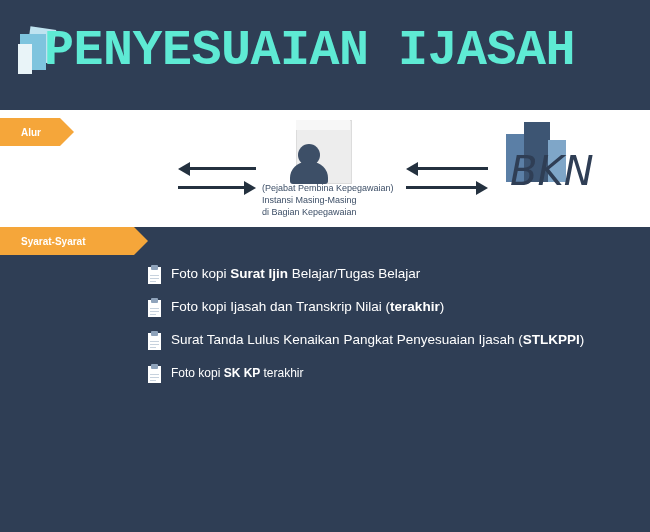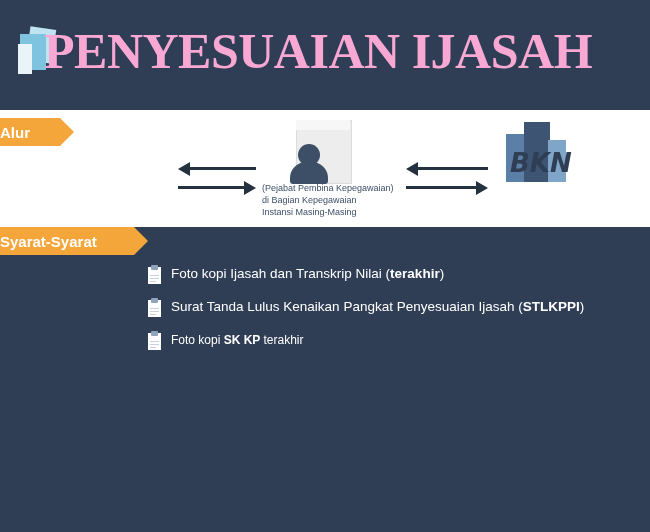--- a/index.html
+++ b/index.html
@@ -57,23 +57,23 @@
     left: 0px; top: 16px;
     width: 14px; height: 30px;
     background: #e9f4f8;
   }
   .title-text {
     position: absolute;
     left: 44px;
     top: 22px;
     font-size: 50px;
     font-weight: bold;
-    color: #f9a8d4;
+    color: #5eead4;
     letter-spacing: -0.5px;
-    font-family: Liberation Serif, serif;
+    font-family: Liberation Mono, monospace;
     white-space: nowrap;
   }
 
   
   .flow-section {
     position: absolute;
     left: 0;
     top: 110px;
     width: 650px;
     height: 117px;
@@ -81,24 +81,24 @@
   }
 
   
   .ribbon {
     position: absolute;
     left: 0;
     height: 28px;
     background: #f5a63a;
     color: #ffffff;
     font-weight: bold;
-    font-size: 15px;
+    font-size: 10px;
     display: flex;
     align-items: center;
-    padding-left: 0;
+    padding-left: 21px;
     box-sizing: border-box;
   }
   .ribbon::after {
     content: "";
     position: absolute;
     right: -14px;
     top: 0;
     border-top: 14px solid transparent;
     border-bottom: 14px solid transparent;
     border-left: 14px solid #f5a63a;
@@ -233,22 +233,22 @@
     position: absolute;
     background: #2f3e55;
   }
   .bkn-b1 { left: 14px; top: 12px; width: 20px; height: 48px; background: #5b7fa6; }
   .bkn-b2 { left: 32px; top: 0px;  width: 26px; height: 60px; background: #3d5573; }
   .bkn-b3 { left: 56px; top: 18px; width: 18px; height: 42px; background: #7fa6c8; }
   .bkn-label {
     position: absolute;
     left: 18px;
     top: 26px;
-    font-size: 26px;
-    font-weight: bold;
+    font-size: 40px;
+    font-weight: normal;
     font-style: italic;
     color: #2f3e55;
     font-family: "DejaVu Sans", sans-serif;
   }
 
   
   .arrow {
     position: absolute;
     height: 0;
   }
@@ -376,22 +376,22 @@
 
     <div class="ppk-group">
       <div class="ppk-box"></div>
       <div class="ppk-box-top"></div>
       <div class="ppk-person">
         <div class="head"></div>
           <div class="body"></div>
       </div>
       <div class="ppk-sub">
         <div>(Pejabat Pembina Kepegawaian)</div>
+        <div>Instansi Masing-Masing</div>
         <div>di Bagian Kepegawaian</div>
-        <div>Instansi Masing-Masing</div>
       </div>
     </div>
 
     <div class="arrow arrow-left2">
       <div class="shaft"></div>
         <div class="head"></div>
     </div>
     <div class="arrow arrow-right2">
       <div class="shaft"></div>
         <div class="head"></div>
@@ -404,20 +404,30 @@
       <div class="bkn-label">BKN</div>
     </div>
   </div>
 
   <div class="req-section">
     <div class="ribbon ribbon-syarat">
       <span>Syarat-Syarat</span>
     </div>
 
     <div class="req-list" id="req-list">
+        <div class="req-item">
+          <div class="req-icon">
+            <div class="page"></div>
+            <div class="clip"></div>
+            <div class="line l1"></div>
+            <div class="line l2"></div>
+            <div class="line l3"></div>
+          </div>
+          <div class="req-text"><span>Foto kopi </span><b>Surat Ijin </b><span>Belajar/Tugas Belajar</span></div>
+        </div>
         <div class="req-item">
           <div class="req-icon">
             <div class="page"></div>
             <div class="clip"></div>
             <div class="line l1"></div>
             <div class="line l2"></div>
             <div class="line l3"></div>
           </div>
           <div class="req-text"><span>Foto kopi Ijasah dan Transkrip Nilai (</span><b>terakhir</b><span>)</span></div>
         </div>

